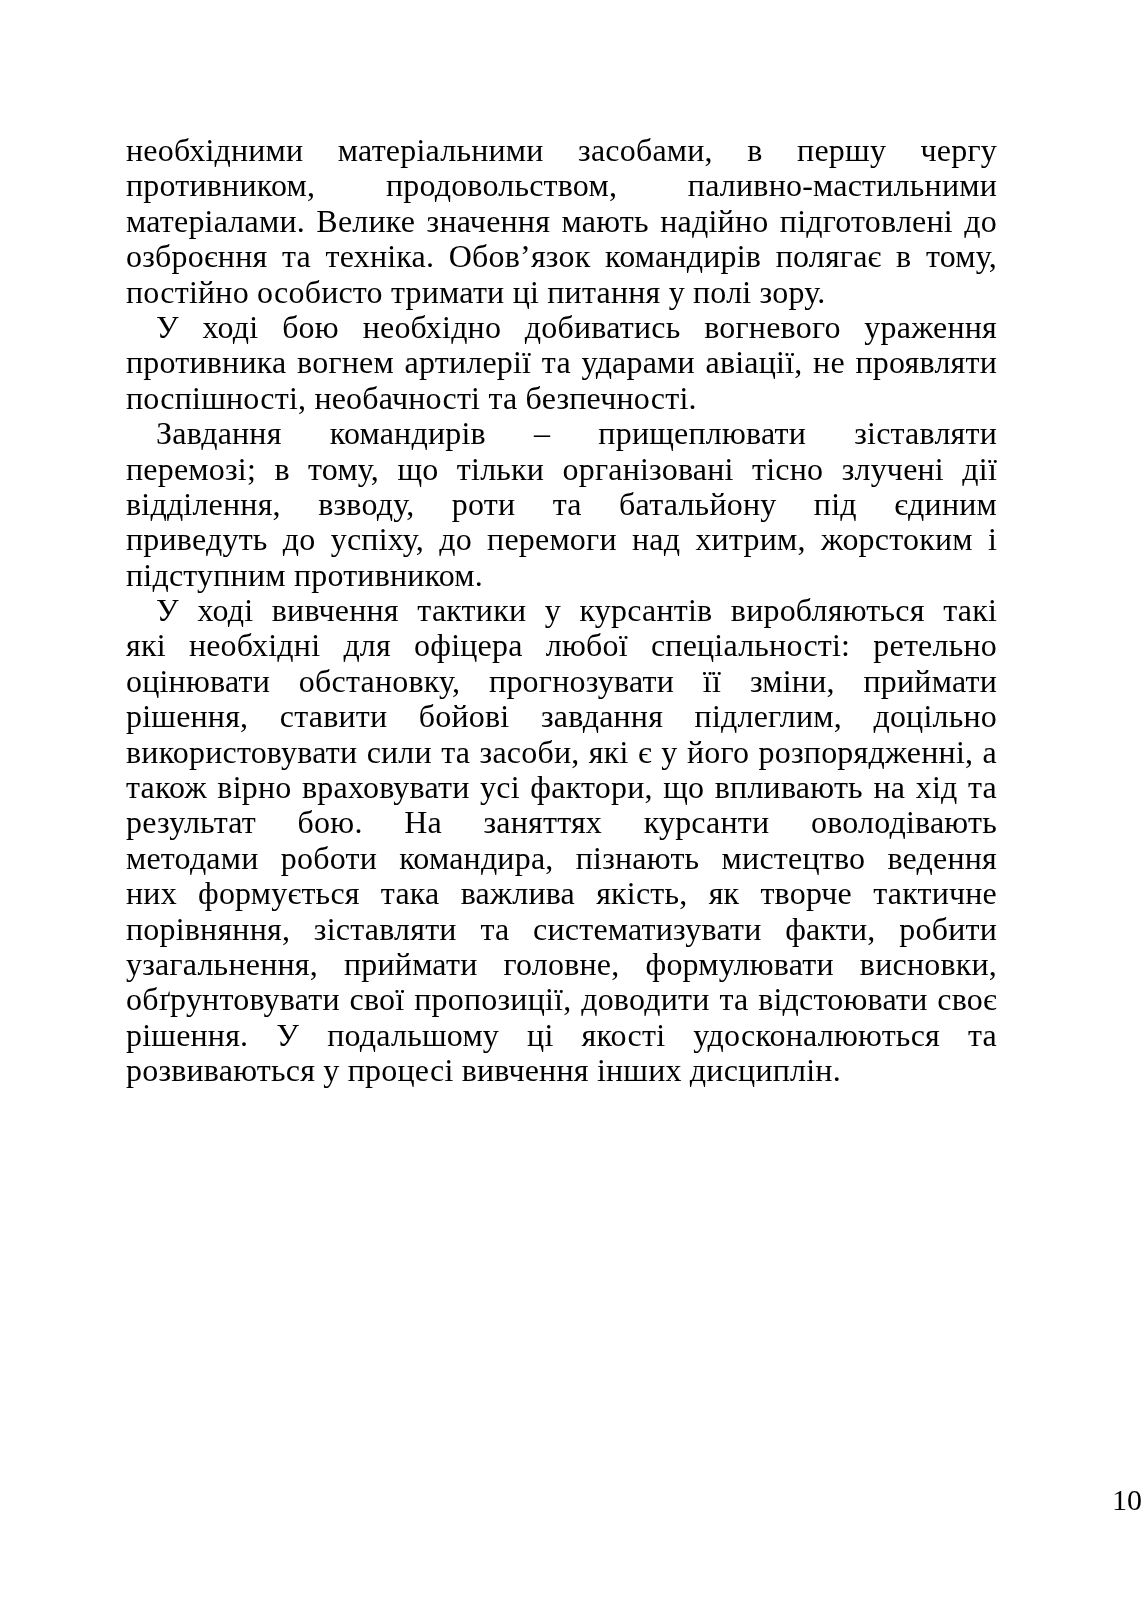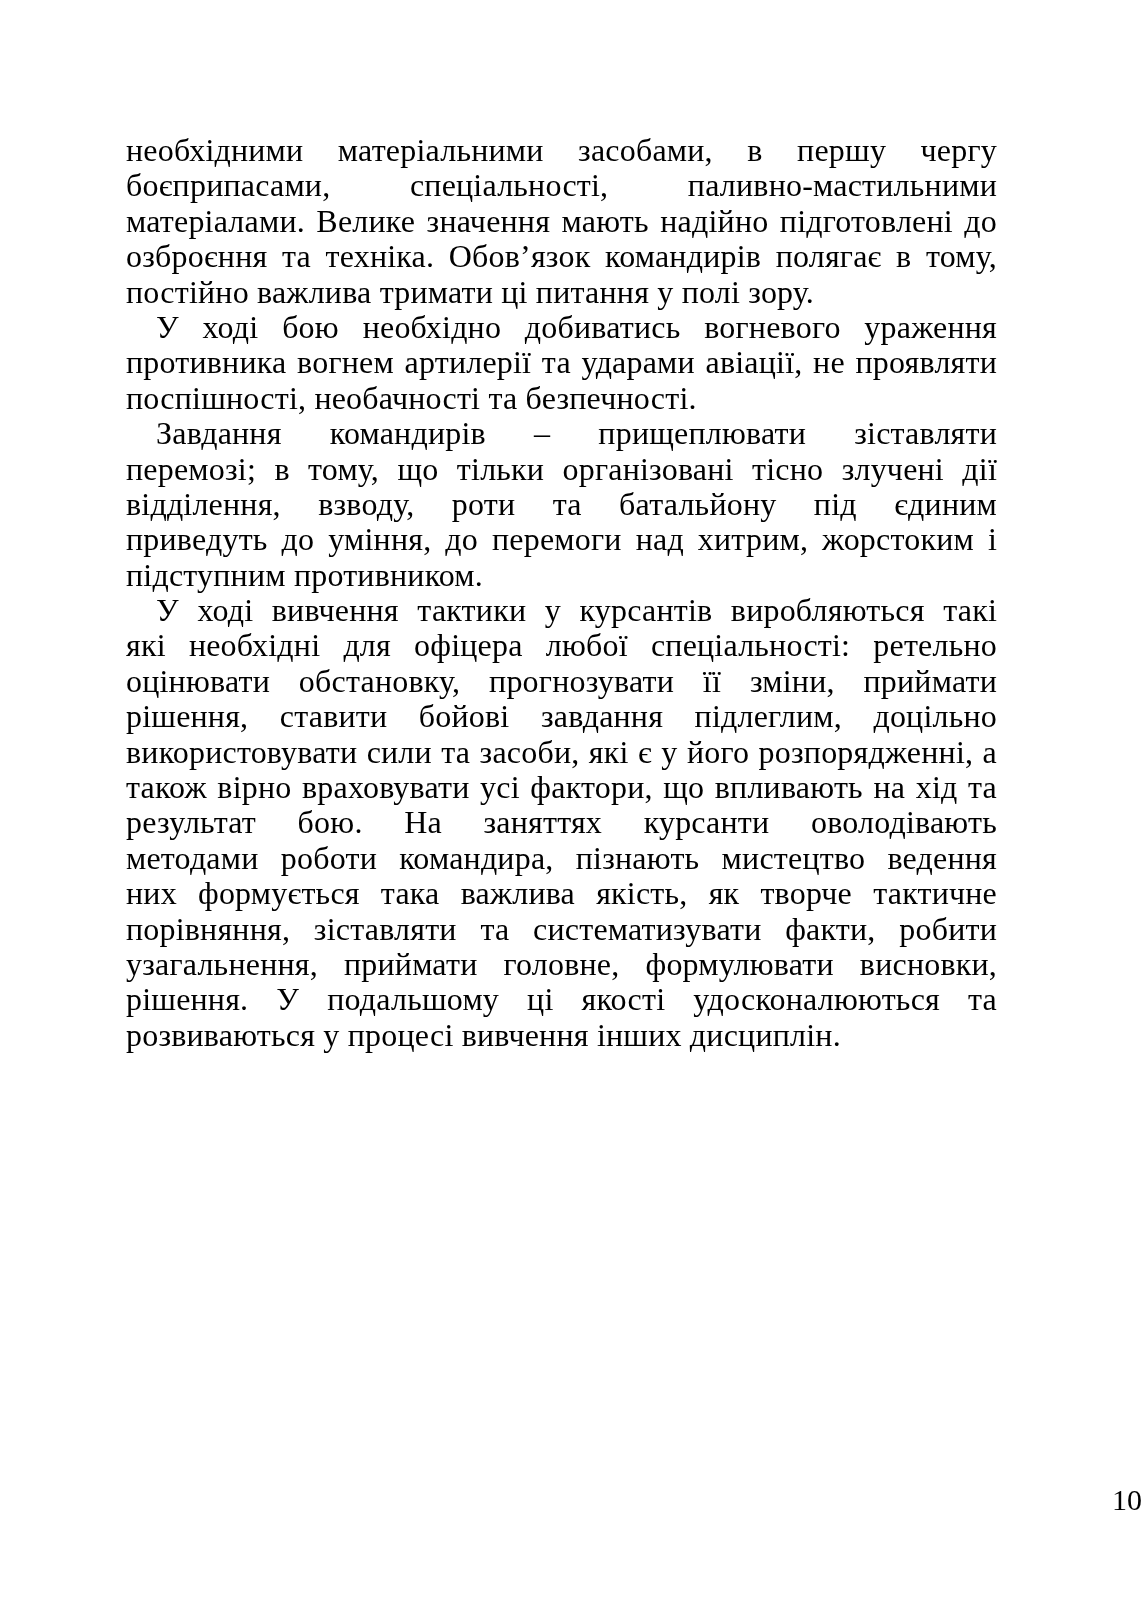--- a/index.html
+++ b/index.html
@@ -54,47 +54,48 @@
     color: #000000;
   }
 </style>
 </head>
 <body>
 
 <div class="page">
   <div class="text-block">
       <div class="para">
         <div class="line">необхідними матеріальними засобами, в першу чергу</div>
-        <div class="line">боєприпасами, спеціальності, паливно-мастильними</div>
+        <div class="line">противником, продовольством, паливно-мастильними</div>
         <div class="line">матеріалами. Велике значення мають надійно підготовлені до бою</div>
         <div class="line">озброєння та техніка. Обов’язок командирів полягає в тому, щоб</div>
-        <div class="line last">постійно важлива тримати ці питання у полі зору.</div>
+        <div class="line last">постійно особисто тримати ці питання у полі зору.</div>
       </div>
       <div class="para">
         <div class="line indent">У ході бою необхідно добиватись вогневого ураження</div>
         <div class="line">противника вогнем артилерії та ударами авіації, не проявляти</div>
         <div class="line last">поспішності, необачності та безпечності.</div>
       </div>
       <div class="para">
         <div class="line indent">Завдання командирів – прищеплювати зіставляти впевненість у</div>
         <div class="line">перемозі; в тому, що тільки організовані тісно злучені дії</div>
         <div class="line">відділення, взводу, роти та батальйону під єдиним командуванням</div>
-        <div class="line">приведуть до уміння, до перемоги над хитрим, жорстоким і</div>
+        <div class="line">приведуть до успіху, до перемоги над хитрим, жорстоким і</div>
         <div class="line last">підступним противником.</div>
       </div>
       <div class="para">
         <div class="line indent">У ході вивчення тактики у курсантів виробляються такі уміння,</div>
         <div class="line">які необхідні для офіцера любої спеціальності: ретельно</div>
         <div class="line">оцінювати обстановку, прогнозувати її зміни, приймати доцільне</div>
         <div class="line">рішення, ставити бойові завдання підлеглим, доцільно</div>
         <div class="line">використовувати сили та засоби, які є у його розпорядженні, а</div>
         <div class="line">також вірно враховувати усі фактори, що впливають на хід та</div>
         <div class="line">результат бою. На заняттях курсанти оволодівають раціональними</div>
         <div class="line">методами роботи командира, пізнають мистецтво ведення бою, у</div>
         <div class="line">них формується така важлива якість, як творче тактичне</div>
         <div class="line">порівняння, зіставляти та систематизувати факти, робити</div>
         <div class="line">узагальнення, приймати головне, формулювати висновки,</div>
+        <div class="line">обґрунтовувати свої пропозиції, доводити та відстоювати своє</div>
         <div class="line">рішення. У подальшому ці якості удосконалюються та</div>
         <div class="line last">розвиваються у процесі вивчення інших дисциплін.</div>
       </div>
     </div>
   <div class="page-number">10</div>
 </div>
 
 </body></html>

